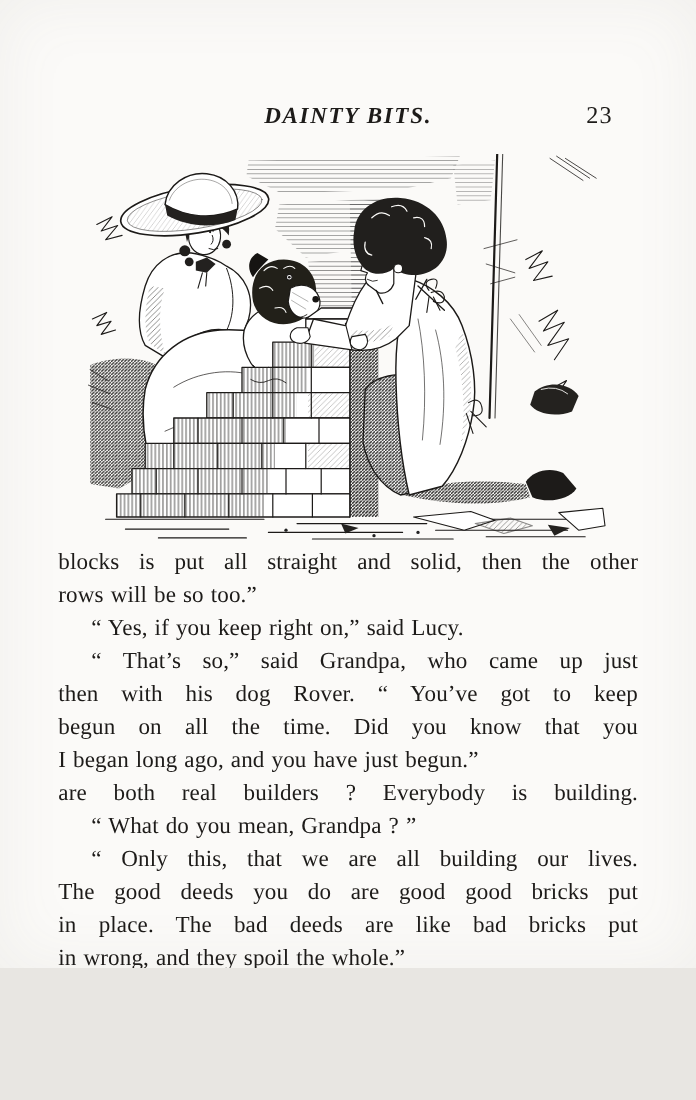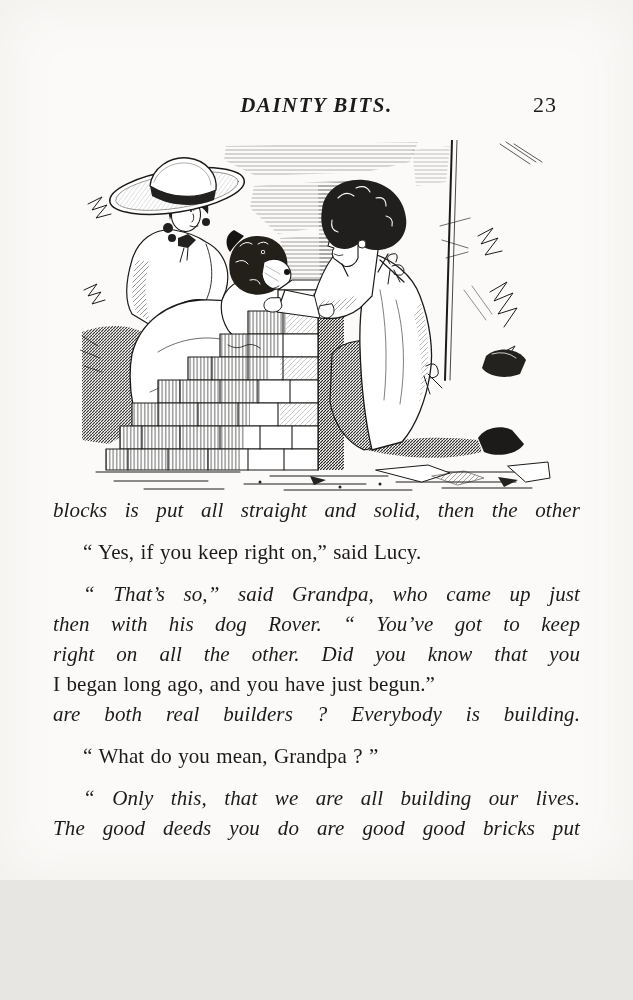--- a/index.html
+++ b/index.html
@@ -20,22 +20,22 @@
   .page-number {
     position:absolute; top:92px; left:533px;
     font-size:22px; letter-spacing:1px;text-align:center;
   }
   .art { position:absolute; left:80px; top:140px; width:472px; height:352px; }
   .text-block { position:absolute; left:53px; top:495px; width:527px; }
   .line {
     font-size:21px; line-height:30px; letter-spacing:0.1px;
     word-spacing:1px; white-space:normal;
   }
-  .line.j { text-align:justify; text-align-last:justify;font-style:italic; }
-  .line.ind { text-indent:30px;margin-top:12px; }
+  .line.j { text-align:justify; text-align-last:justify; }
+  .line.ind { text-indent:30px; }
   .line.sp { margin-top:5px; }
 </style>
 </head>
 <body>
 
 <div class="page">
 
   <div class="running-title">DAINTY BITS.</div>
   <div class="page-number">23</div>
 
@@ -208,24 +208,27 @@
         <path d="M418,337 l20,3 l-14,7 Z" fill="#24221f" stroke="none"></path>
         <circle cx="180" cy="342" r="1.5" fill="#222" stroke="none"></circle>
         <circle cx="260" cy="347" r="1.5" fill="#222" stroke="none"></circle>
         <circle cx="300" cy="344" r="1.5" fill="#222" stroke="none"></circle>
       </g>
     </g>
   </svg>
 
   <div class="text-block" id="text-block">
       <div class="line j">blocks is put all straight and solid, then the other</div>
+      <div class="line">rows will be so too.”</div>
       <div class="line ind">“ Yes, if you keep right on,” said Lucy.</div>
       <div class="line j ind">“ That’s so,” said Grandpa, who came up just</div>
       <div class="line j">then with his dog Rover. “ You’ve got to keep</div>
-      <div class="line j">right on all the other. Did you know that you</div>
+      <div class="line j">begun on all the time. Did you know that you</div>
       <div class="line">I began long ago, and you have just begun.”</div>
       <div class="line j">are both real builders ? Everybody is building.</div>
       <div class="line ind">“ What do you mean, Grandpa ? ”</div>
       <div class="line j ind">“ Only this, that we are all building our lives.</div>
       <div class="line j">The good deeds you do are good good bricks put</div>
+      <div class="line j">in place. The bad deeds are like bad bricks put</div>
+      <div class="line">in wrong, and they spoil the whole.”</div>
     </div>
 
 </div>
 
 </body></html>

